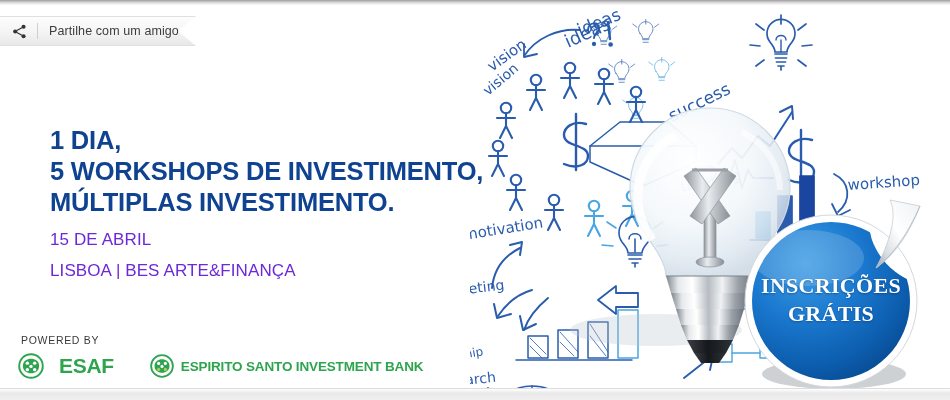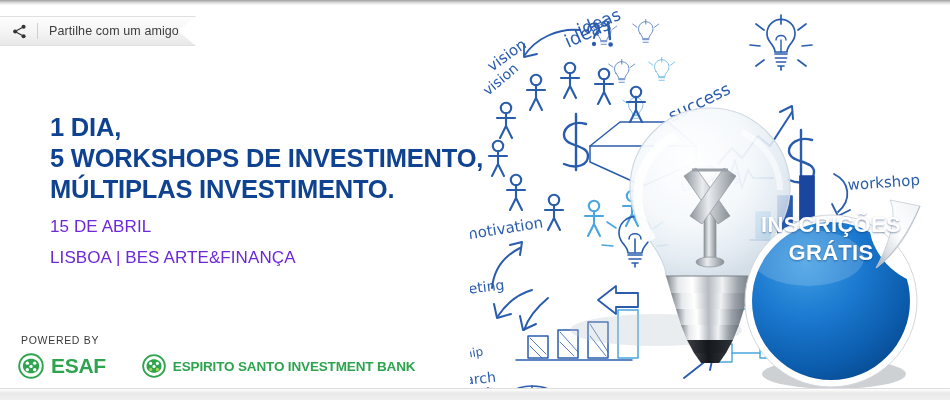--- a/index.html
+++ b/index.html
@@ -38,60 +38,61 @@
   }
   .share-icon { width:15px; height:15px; display:block; flex:none; }
   .share-sep {
     width:1px; height:16px; background:#cfcfcf; margin:0 11px 0 10px; flex:none;
   }
   .share-label {
     font-size:12.5px; color:#3d3d3d; white-space:nowrap; letter-spacing:.1px;
   }
 
   
-  .copy { position:absolute; left:50px; top:112px; z-index:40; }
+  .copy { position:absolute; left:50px; top:125px; z-index:40; }
   .headline {
     font-size:25.5px; font-weight:bold; color:#0f4391;
     line-height:31px; letter-spacing:-.2px; white-space:nowrap;
   }
   .subline {
     margin-top:10px; font-size:17px; color:#6d28d9;
     line-height:23px; letter-spacing:.1px; white-space:nowrap;
   }
 
   
   .footer-logos { position:absolute; left:18px; top:334px; z-index:45; }
   .powered-by {
     font-size:10.5px; color:#3a3a3a; letter-spacing:.7px; margin-left:3px;
   }
   .logo-row { display:flex; align-items:center; margin-top:7px; }
   .logo { display:flex; align-items:center; }
-  .logo.esaf { margin-right:36px; }
+  .logo.esaf { margin-right:36px;gap:8px; }
   .logo-mark { width:26px; height:26px; flex:none; }
   .logo-text {
     margin-left:7px; font-weight:bold; color:#2ea44f;
     letter-spacing:.2px; white-space:nowrap;
   }
   .logo.esaf .logo-text { font-size:21px; letter-spacing:-.3px; }
   .logo.esib .logo-text { font-size:13.5px; letter-spacing:-.15px; }
   .logo.esib .logo-mark { width:24px; height:24px; }
 
   
   .art { position:absolute; right:0; top:0; width:480px; height:400px; z-index:20; }
   .art svg { display:block; width:480px; height:400px; }
 
   
   .badge {
     position:absolute; left:742px; top:212px; width:178px; height:178px; z-index:50;
   }
   .badge svg { display:block; width:178px; height:178px; overflow:visible; }
   .badge-text {
     position:absolute; left:0; top:0; width:178px; height:178px;
-    display:flex; flex-direction:column; align-items:center; 
+    display:flex; flex-direction:column; align-items:center; justify-content:center;
     pointer-events:none;
+    font-family:Liberation Serif, serif;
   }
   .badge-l1 {
     font-size:22px; font-weight:bold; color:#ffffff;
     letter-spacing:.3px; text-shadow:0 1px 2px rgba(0,40,95,.45); line-height:26px;
   }
   .badge-l2 {
     font-size:22px; font-weight:bold; color:#ffffff;
     letter-spacing:.3px; text-shadow:0 1px 2px rgba(0,40,95,.45); line-height:30px;
   }
 </style>

